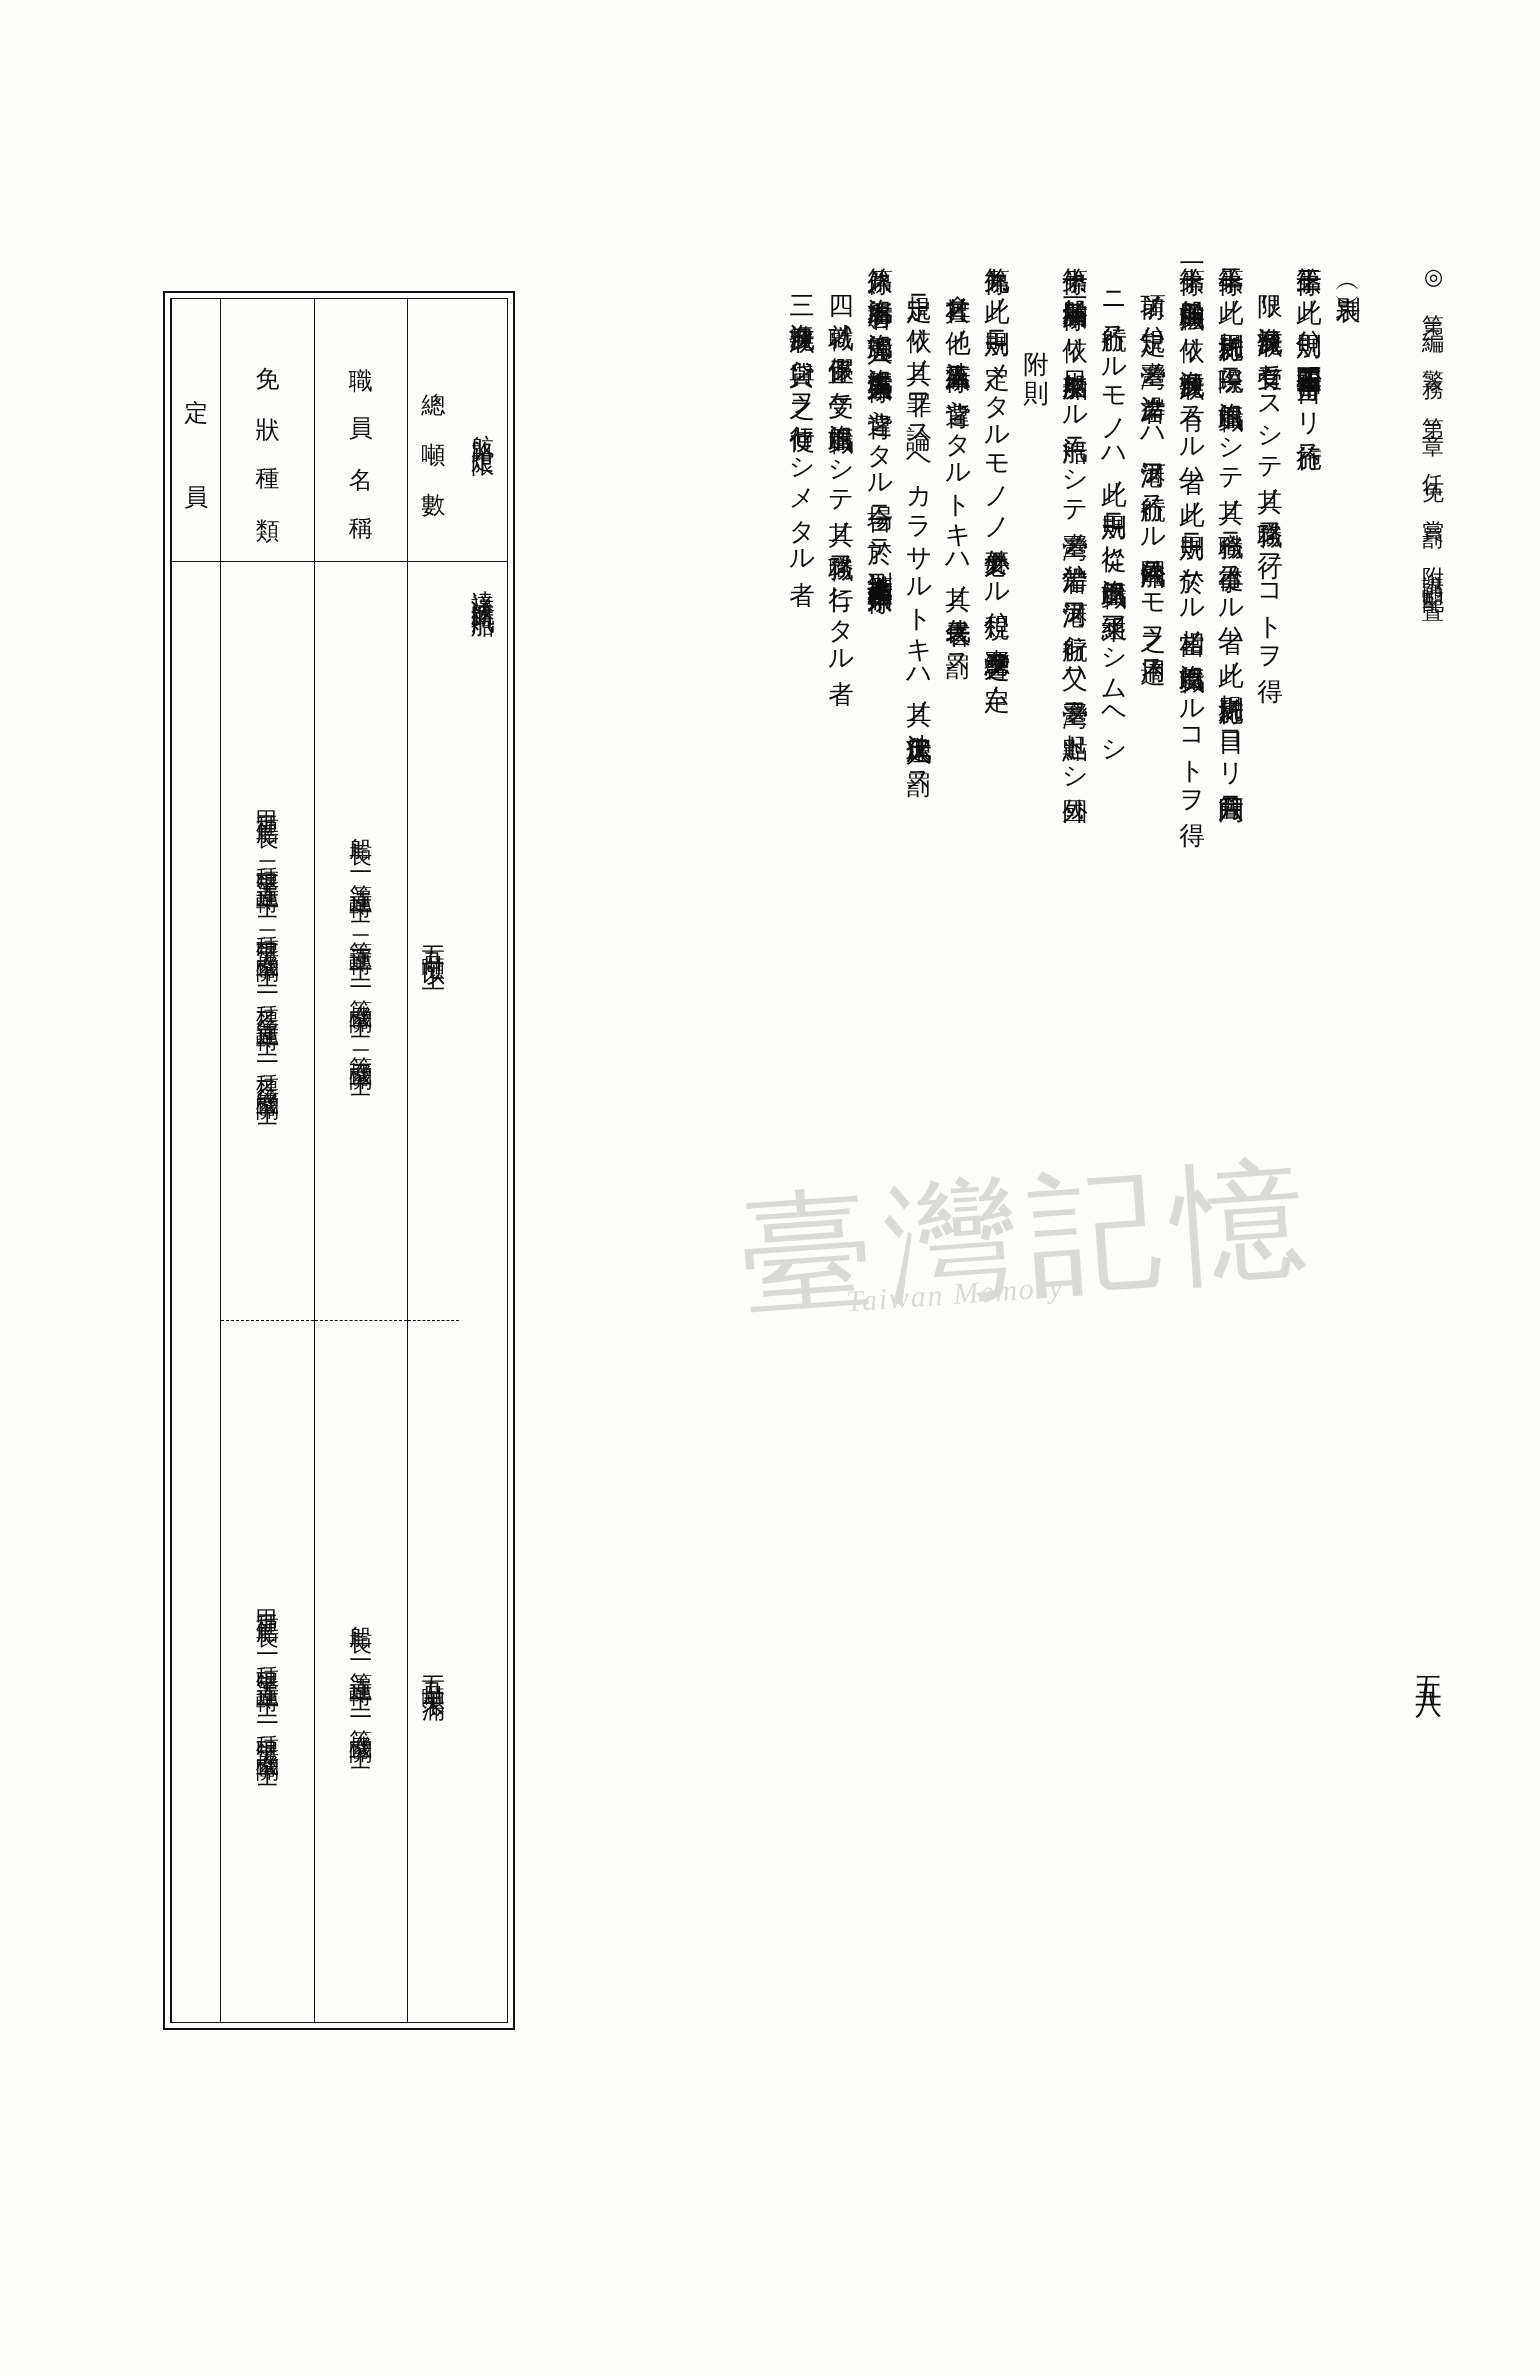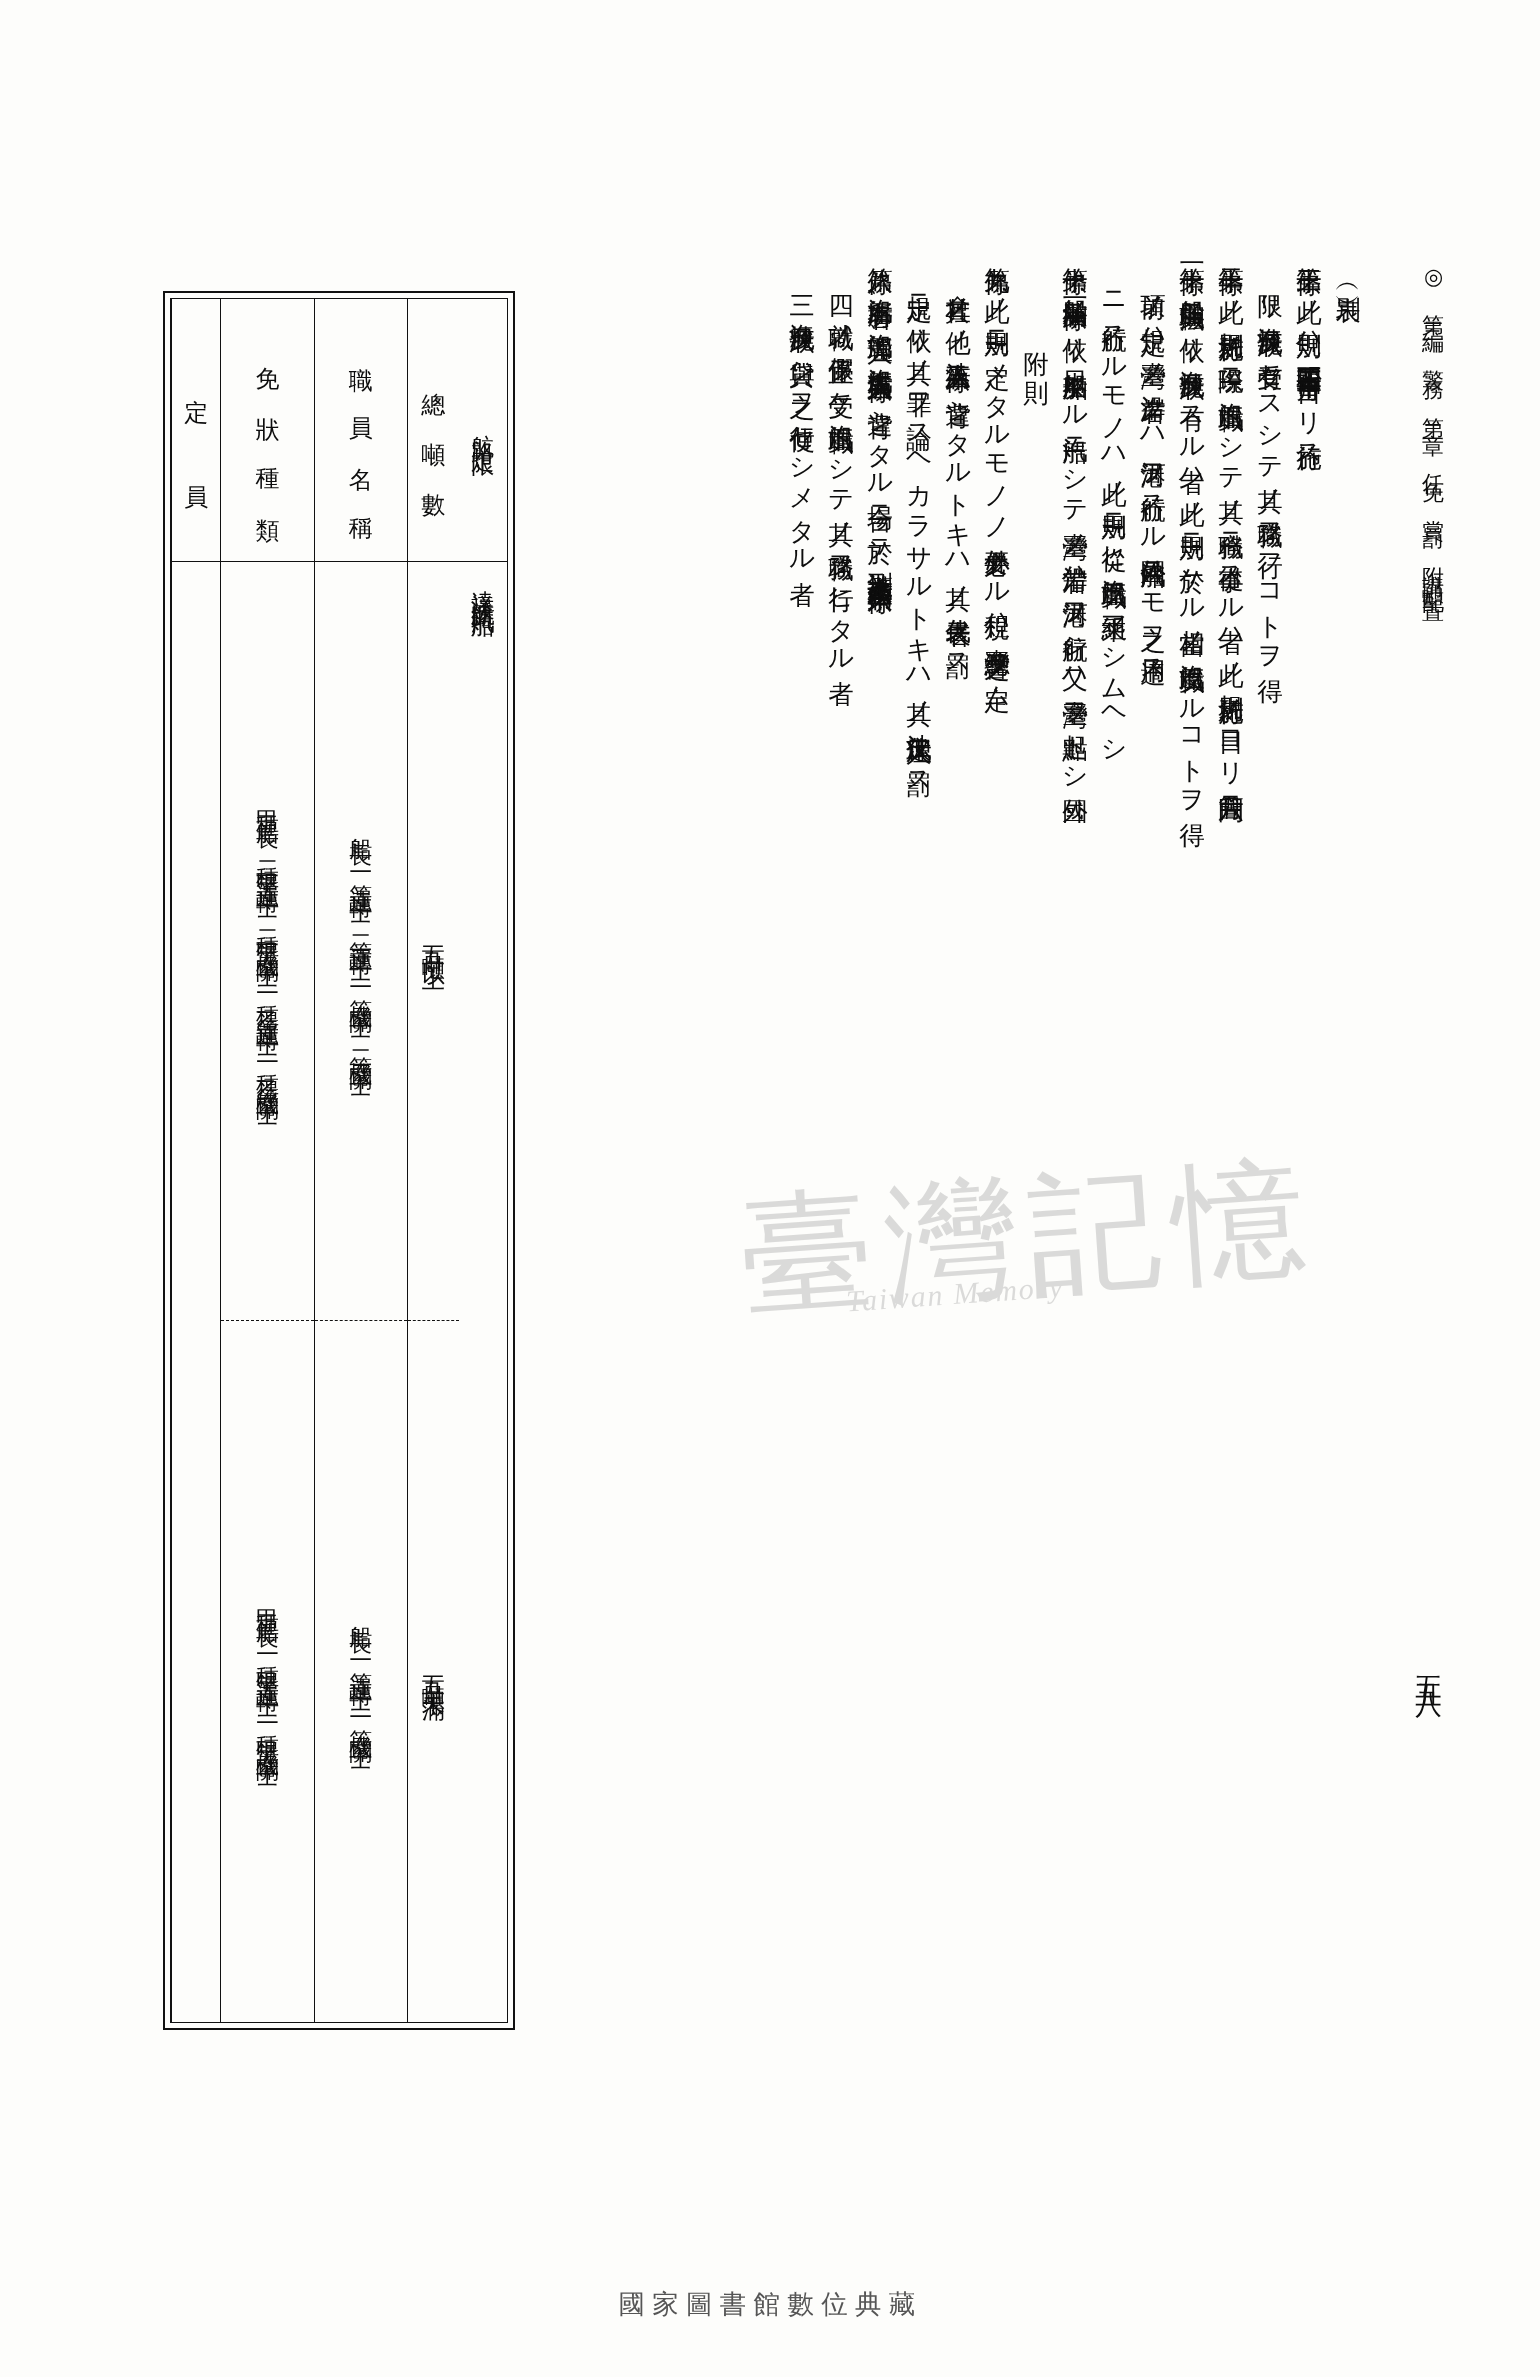--- a/index.html
+++ b/index.html
@@ -272,16 +272,15 @@
 
       </div>
     </div>
   </div>
 
   <div id="wm">
     <span class="cjk vtext" style="writing-mode:horizontal-tb">臺灣記憶</span>
     <span class="lat">Taiwan Memory</span>
   </div>
 
-  <div id="footer">國家圖書館數位典藏</div>
 
 </div>
 
 
 </body></html>

